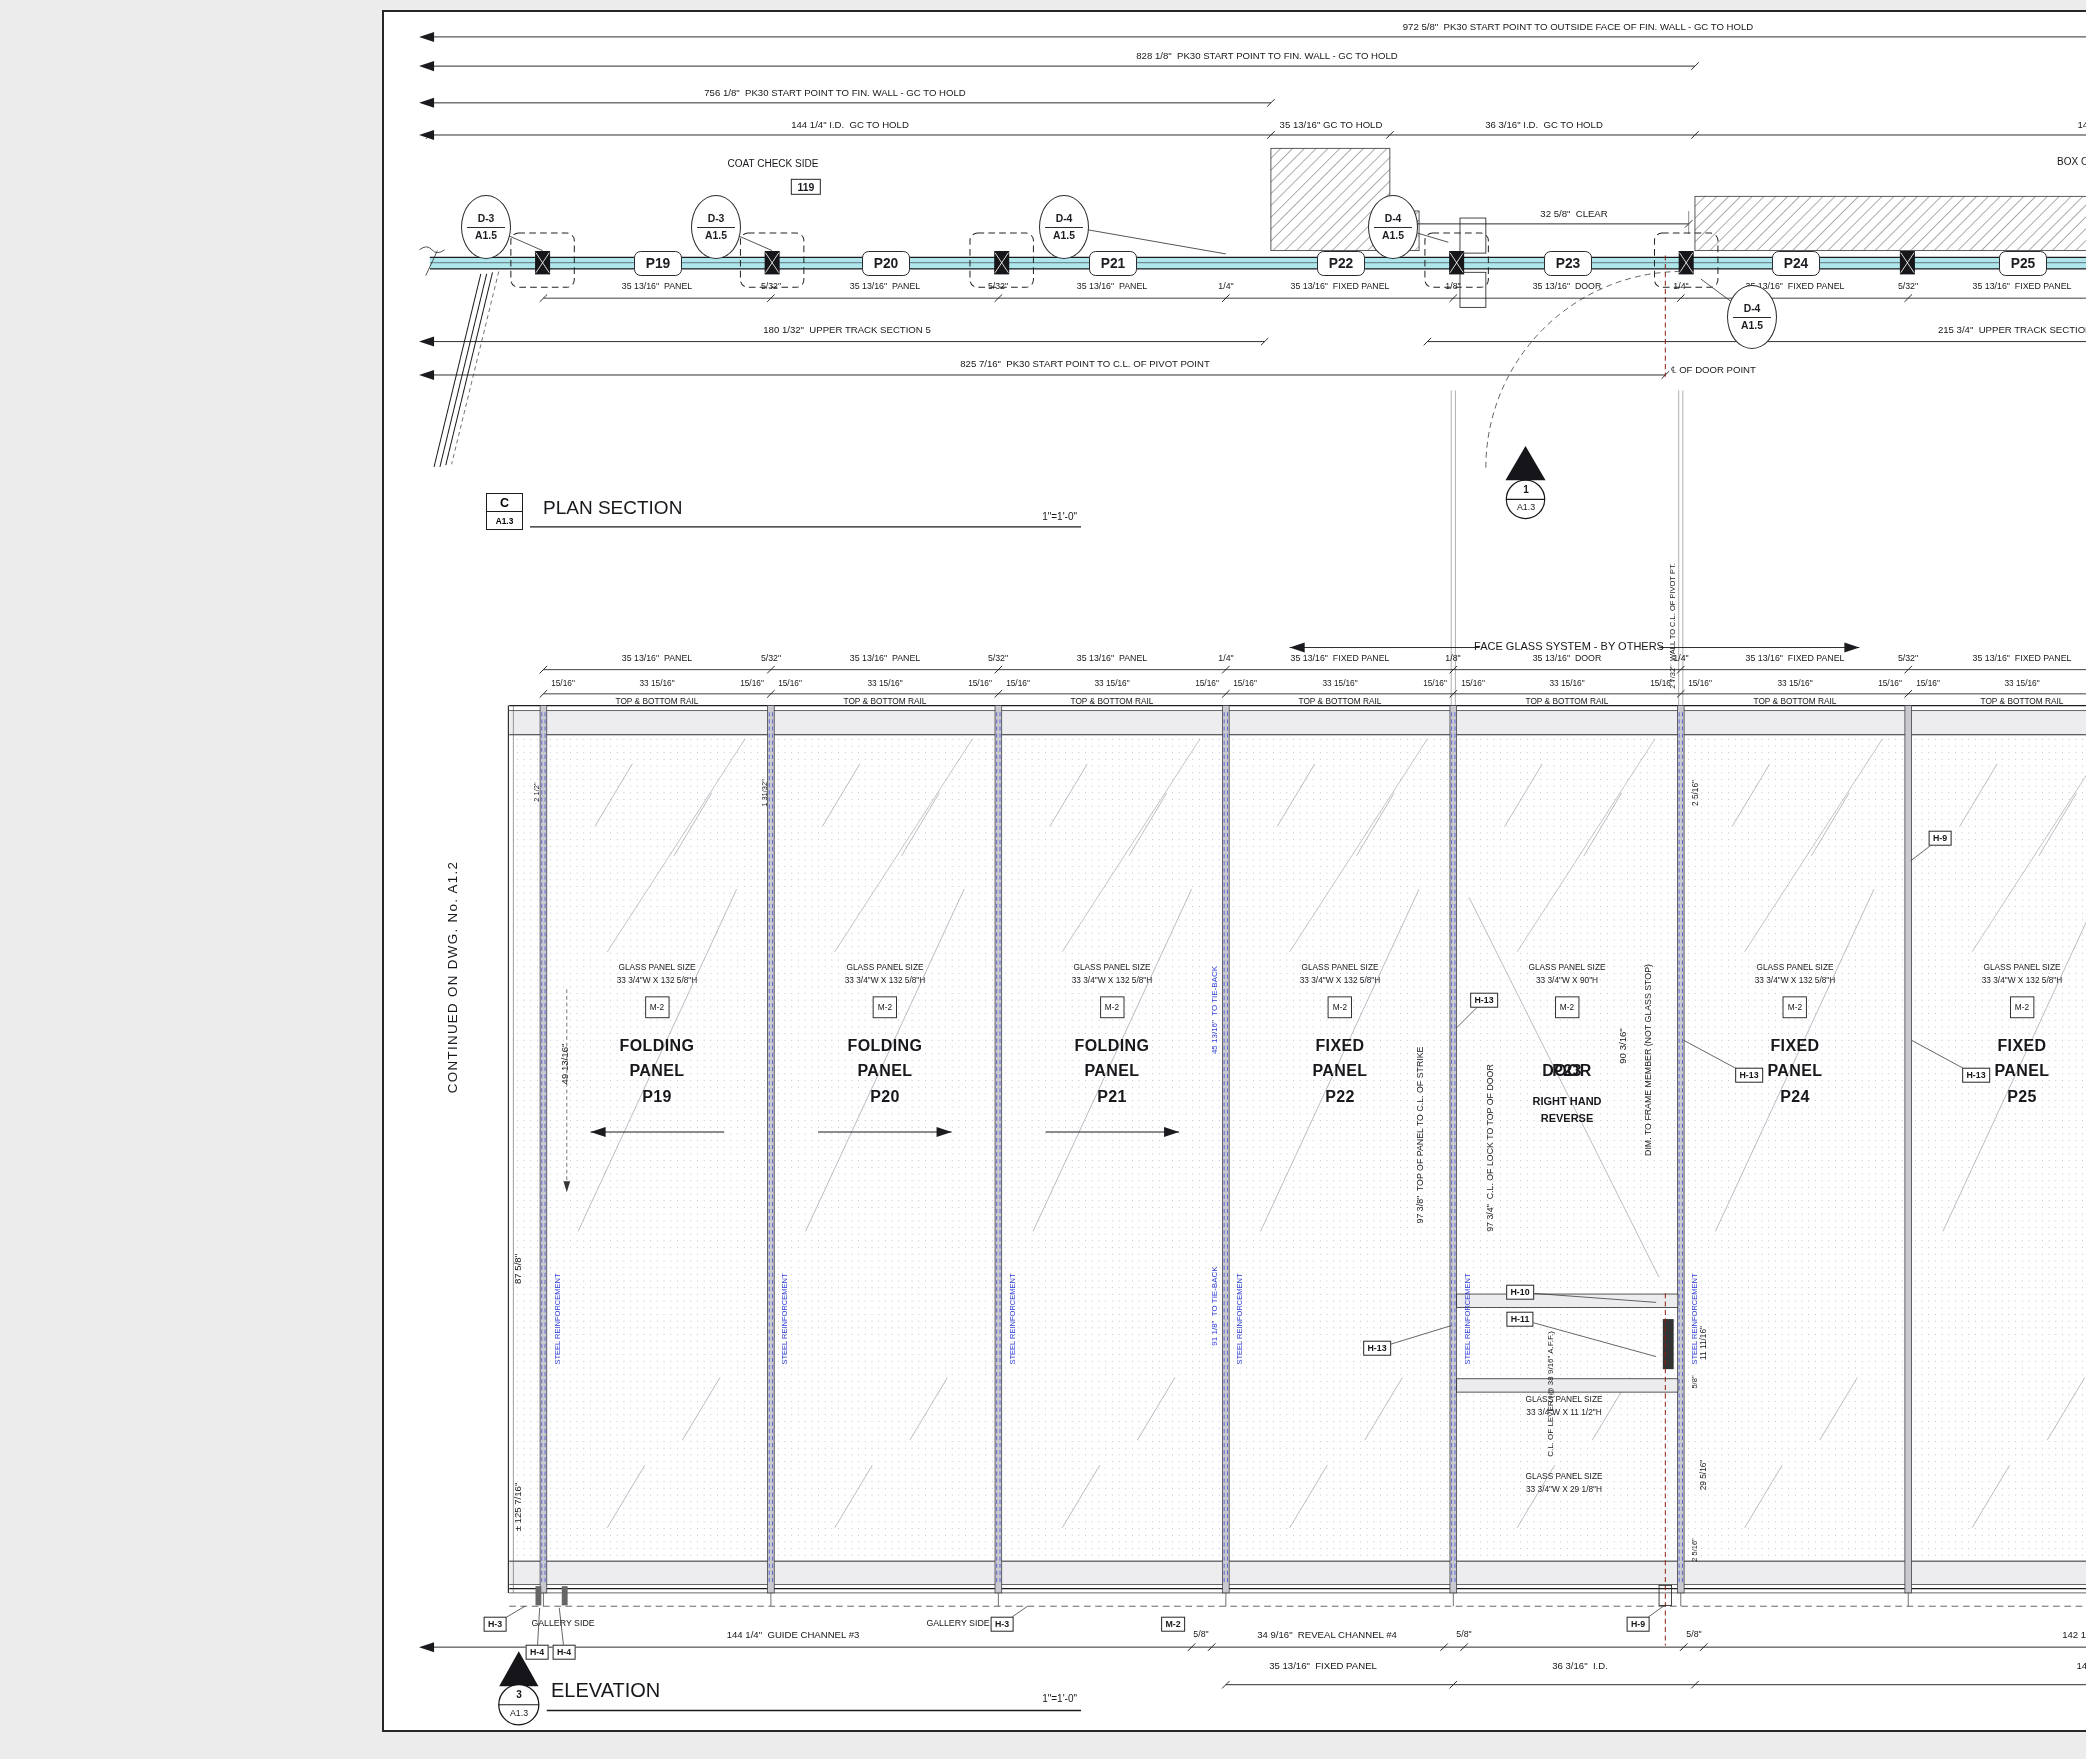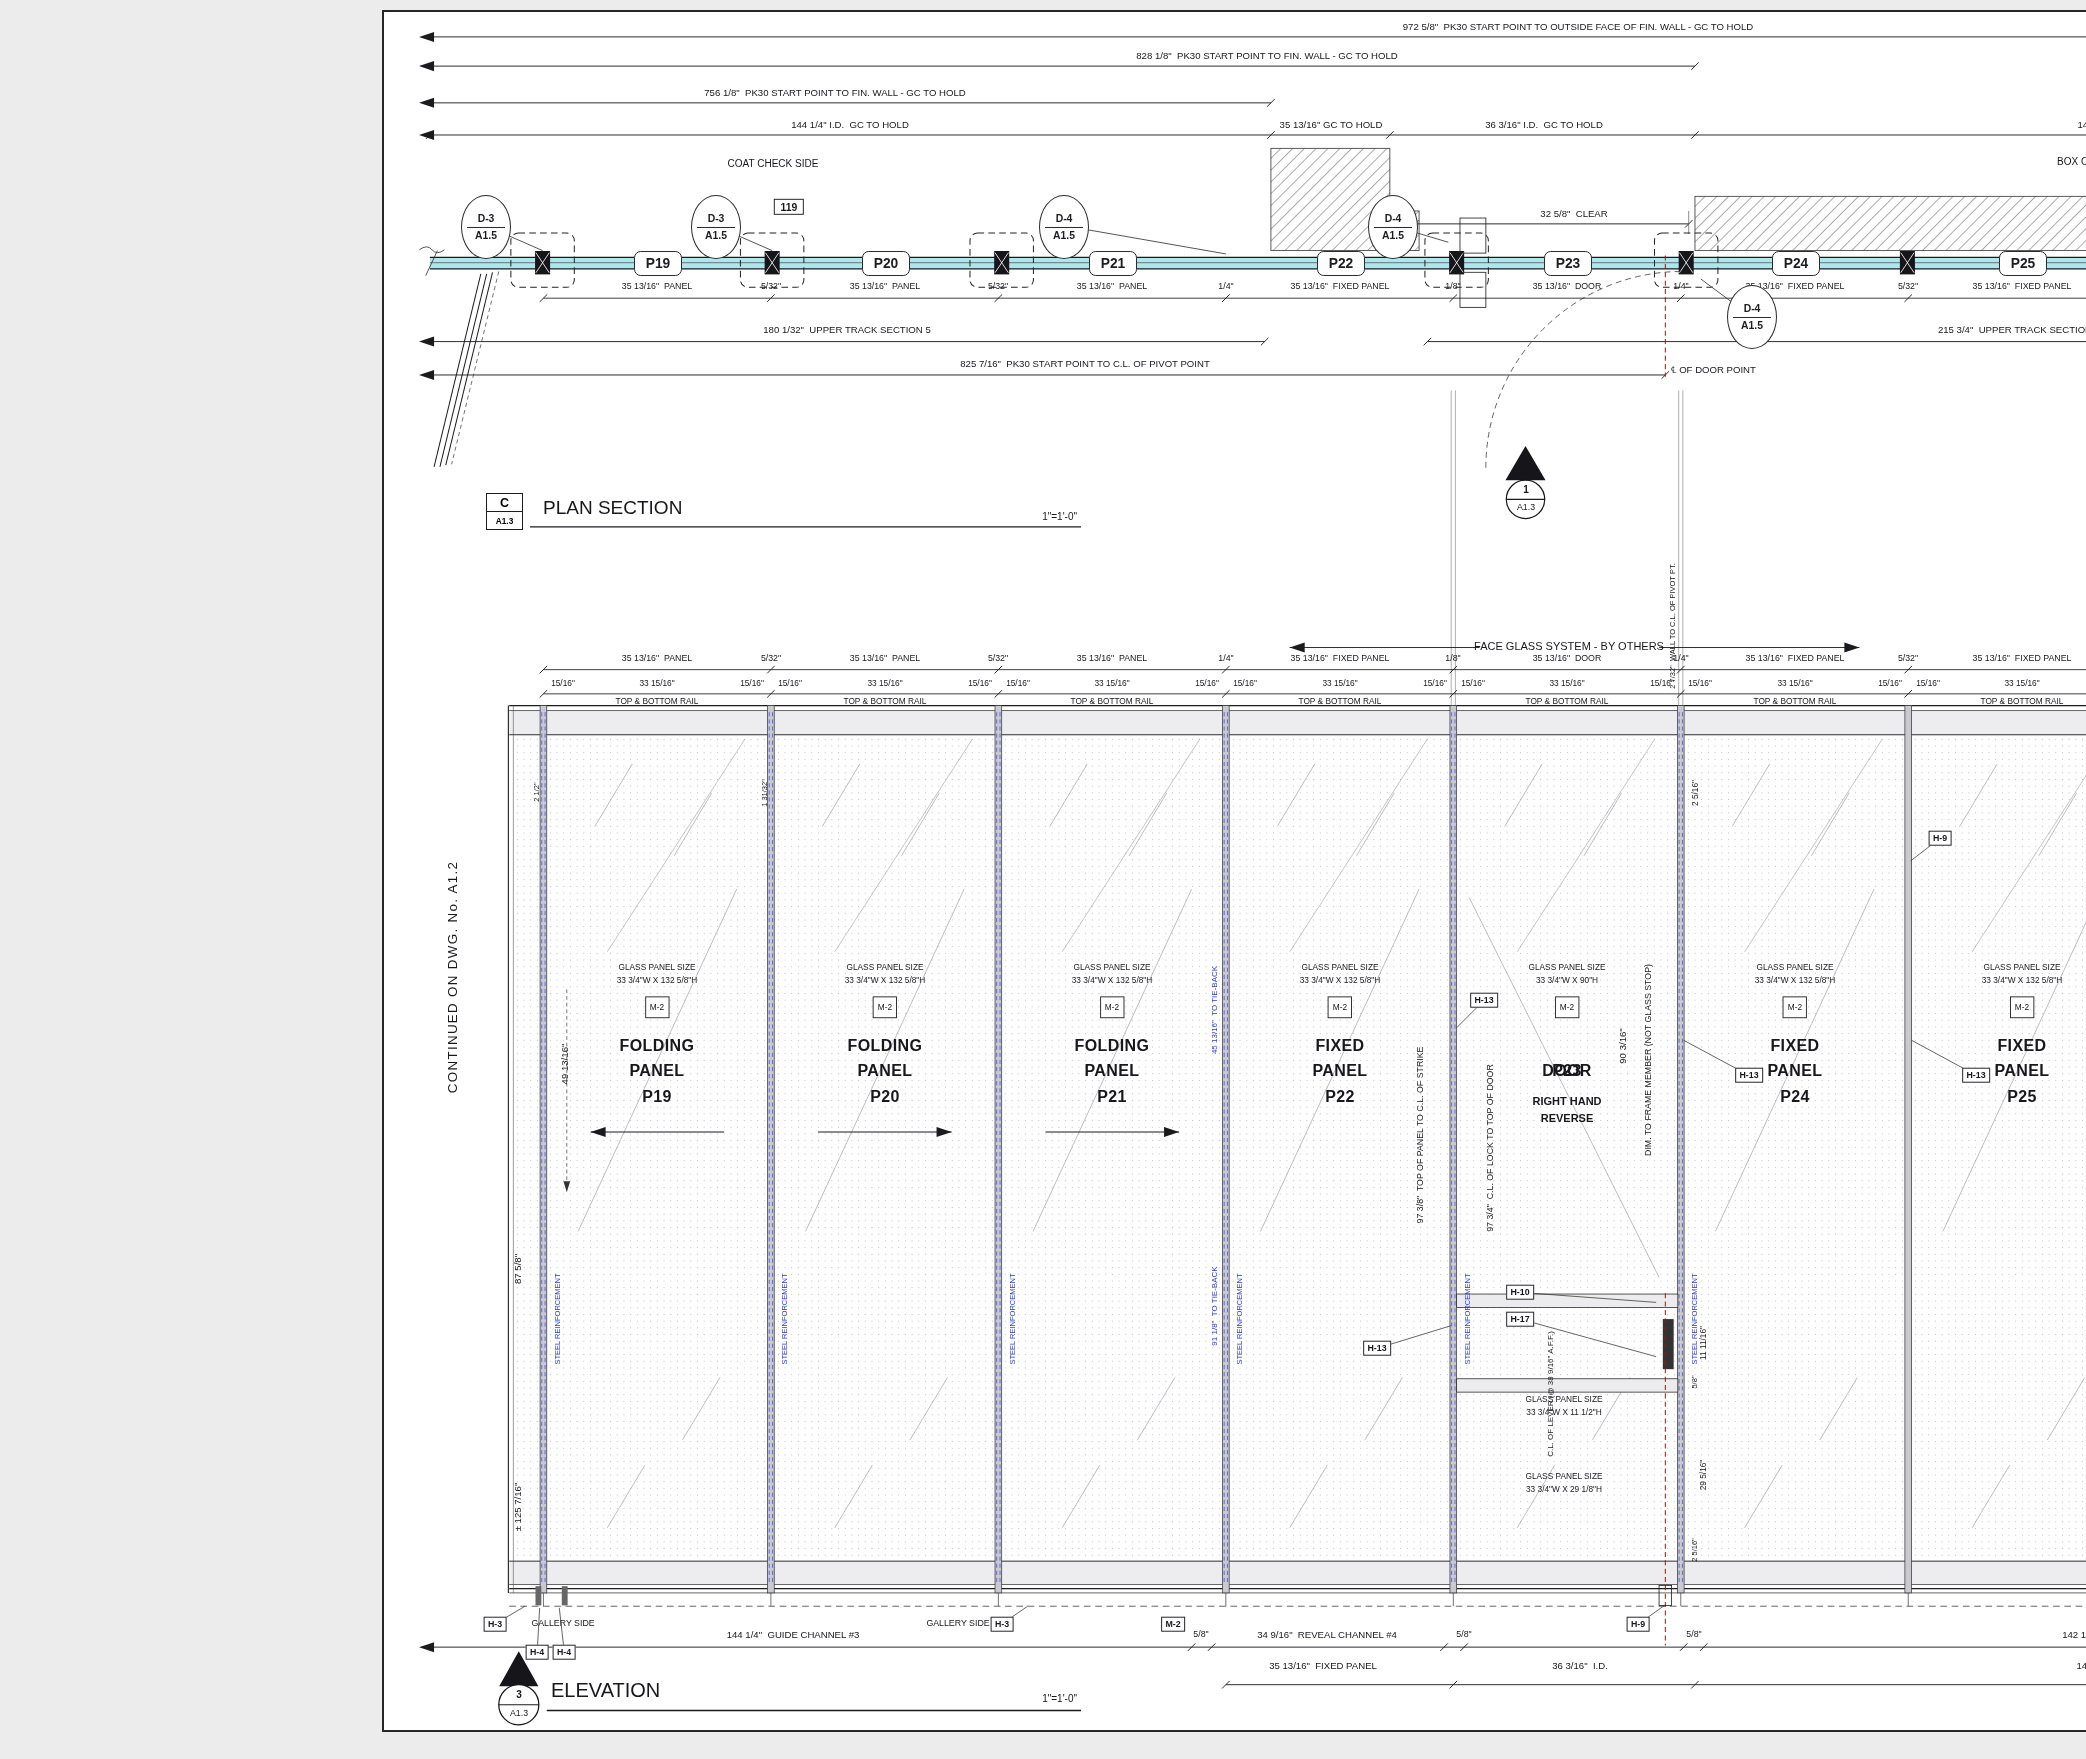--- a/index.html
+++ b/index.html
@@ -368,21 +368,21 @@
       <div class="lb" style="left: 1453px; top: 287px; font-size: 8.8px; transform: translate(-50%, -50%);">1/8"</div>
       <div class="lb" style="left: 1681px; top: 287px; font-size: 8.8px; transform: translate(-50%, -50%);">1/4"</div>
       <div class="lb" style="left: 1908px; top: 287px; font-size: 8.8px; transform: translate(-50%, -50%);">5/32"</div>
       <div class="ptag" style="left: 634px; top: 251px;">P19</div>
       <div class="ptag" style="left: 862px; top: 251px;">P20</div>
       <div class="ptag" style="left: 1089px; top: 251px;">P21</div>
       <div class="ptag" style="left: 1317px; top: 251px;">P22</div>
       <div class="ptag" style="left: 1544px; top: 251px;">P23</div>
       <div class="ptag" style="left: 1772px; top: 251px;">P24</div>
       <div class="ptag" style="left: 1999px; top: 251px;">P25</div>
-      <div class="rtag" style="left: 789px; top: 187px; margin-top: 20px;">119</div>
+      <div class="rtag" style="left: 806px; top: 187px;">119</div>
       <div class="bub" style="left: 461px; top: 195px;">
         <span>D-3</span>
         <div class="bdiv"></div>
         <span>A1.5</span>
       </div>
       <div class="bub" style="left: 691px; top: 195px;">
         <span>D-3</span>
         <div class="bdiv"></div>
         <span>A1.5</span>
       </div>
@@ -532,21 +532,21 @@
       <div class="lb" style="left: 2022px; top: 1007px; font-size: 8.3px; transform: translate(-50%, -50%);">M-2</div>
       <div class="lb" style="left: 2022px; top: 1046px; font-size: 16px; font-weight: 700; letter-spacing: 0.4px; transform: translate(-50%, -50%);">FIXED</div>
       <div class="lb" style="left: 2022px; top: 1071px; font-size: 16px; font-weight: 700; letter-spacing: 0.4px; transform: translate(-50%, -50%);">PANEL</div>
       <div class="lb" style="left: 2022px; top: 1097px; font-size: 16px; font-weight: 700; letter-spacing: 0.4px; transform: translate(-50%, -50%);">P25</div>
       <div class="htag" style="left: 1940px; top: 838px;">H-9</div>
       <div class="htag" style="left: 1484px; top: 1000px;">H-13</div>
       <div class="htag" style="left: 1749px; top: 1075px;">H-13</div>
       <div class="htag" style="left: 1976px; top: 1075px;">H-13</div>
       <div class="htag" style="left: 1377px; top: 1348px;">H-13</div>
       <div class="htag" style="left: 1520px; top: 1292px;">H-10</div>
-      <div class="htag" style="left: 1520px; top: 1319px;">H-17</div>
+      <div class="htag" style="left: 1520px; top: 1319px;">H-11</div>
       <div class="htag" style="left: 1638px; top: 1624px;">H-9</div>
       <div class="htag" style="left: 495px; top: 1624px;">H-3</div>
       <div class="htag" style="left: 1002px; top: 1624px;">H-3</div>
       <div class="htag" style="left: 537px; top: 1652px;">H-4</div>
       <div class="htag" style="left: 564px; top: 1652px;">H-4</div>
       <div class="htag" style="left: 1173px; top: 1624px;">M-2</div>
       <div class="lb" style="left: 519px; top: 1695px; font-size: 10px; font-weight: 700; transform: translate(-50%, -50%);">3</div>
       <div class="lb" style="left: 519px; top: 1714px; font-size: 8.8px; transform: translate(-50%, -50%);">A1.3</div>
       <div class="lb" style="left: 551px; top: 1690px; font-size: 20px; transform: translate(0px, -50%);">ELEVATION</div>
       <div class="lb" style="left: 1077px; top: 1699px; font-size: 10px; transform: translate(-100%, -50%);">1"=1'-0"</div>

